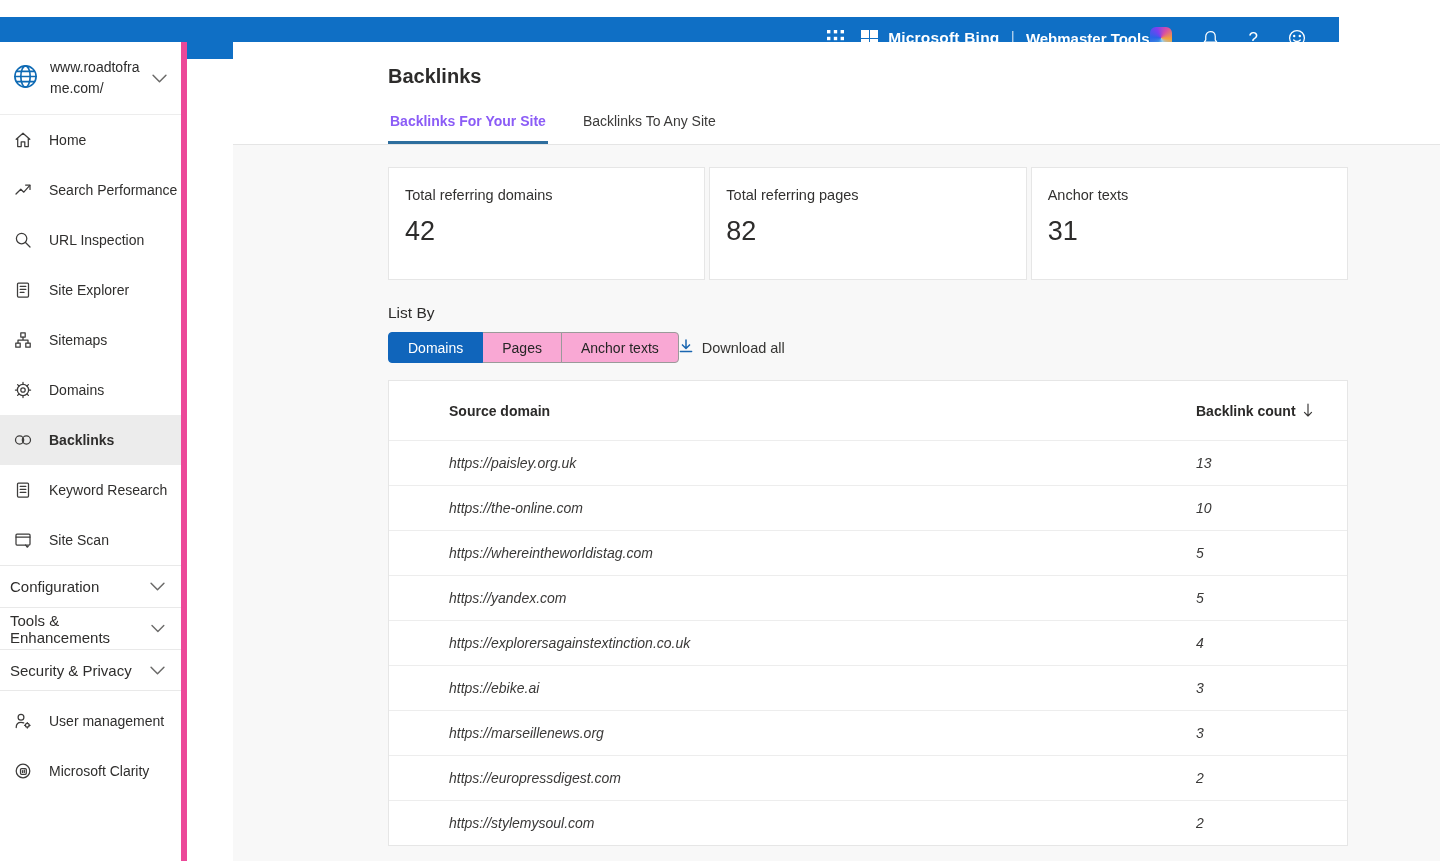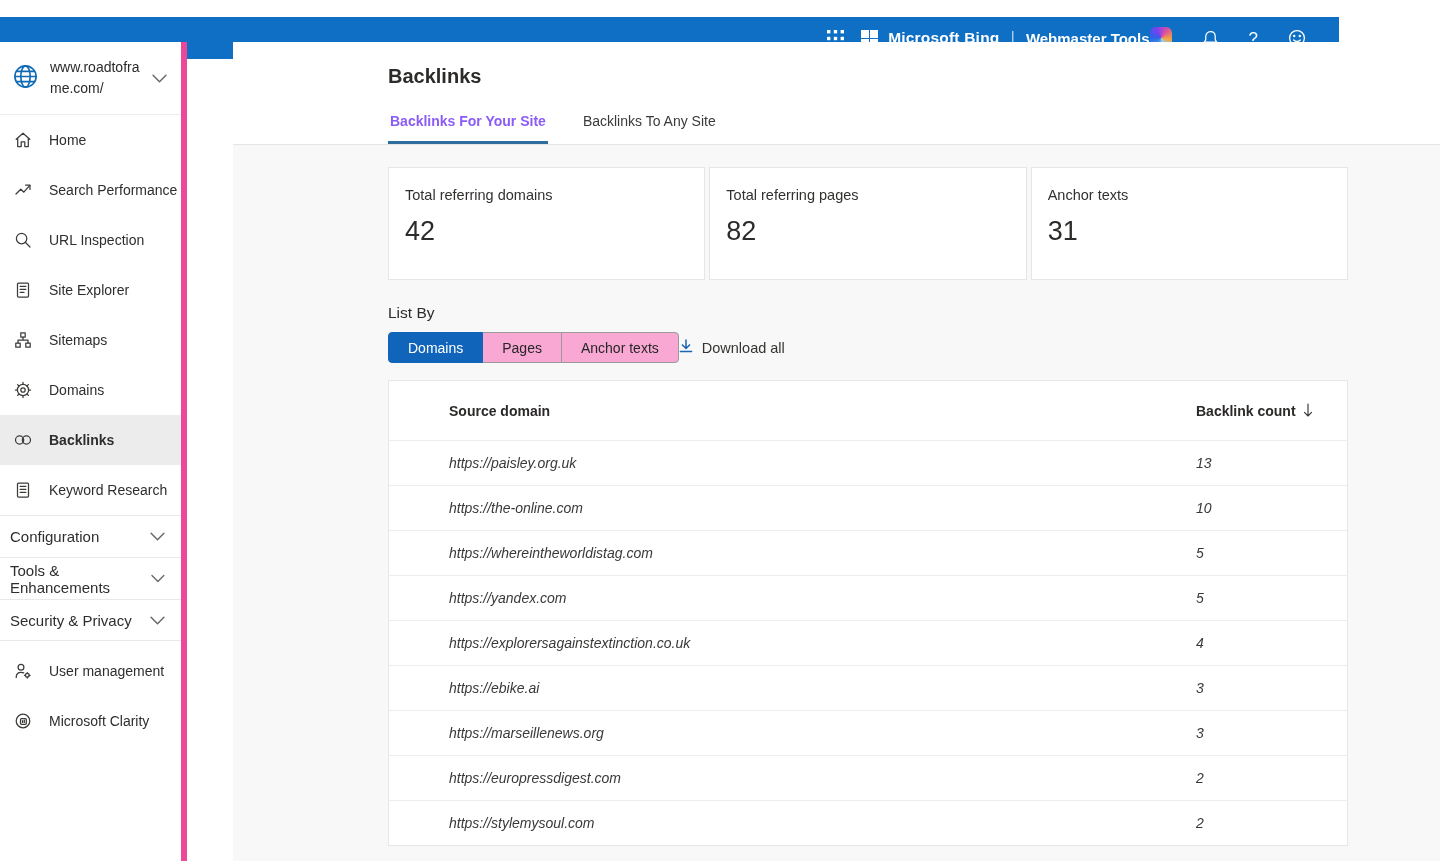--- a/index.html
+++ b/index.html
@@ -218,20 +218,30 @@
     </div>
     <div class="nav-item">
       <span class="nicon">
         <svg class="ol" width="20" height="20" viewBox="0 0 20 20">
             <rect x="4.5" y="3" width="11" height="14" rx="1"></rect>
             <path d="M7.2 6.4 h5.6 M7.2 9.4 h5.6 M7.2 12.4 h5.6"></path>
           </svg>
       </span>
       <span>Keyword Research</span>
     </div>
+    <div class="nav-item">
+      <span class="nicon">
+        <svg class="ol" width="20" height="20" viewBox="0 0 20 20">
+            <rect x="3" y="4" width="14" height="11" rx="1"></rect>
+            <path d="M3 7 h14"></path>
+            <path d="M12.6 15 l1.6 2.2 1-1"></path>
+          </svg>
+      </span>
+      <span>Site Scan</span>
+    </div>
   </div>
 
   <div class="section-row">
     <span>Configuration</span>
     <svg class="chev" width="15" height="9" viewBox="0 0 14 8">
         <path d="M1 1 L7 7 L13 1"></path>
       </svg>
   </div>
   <div class="section-row">
     <span>Tools &amp; Enhancements</span>

